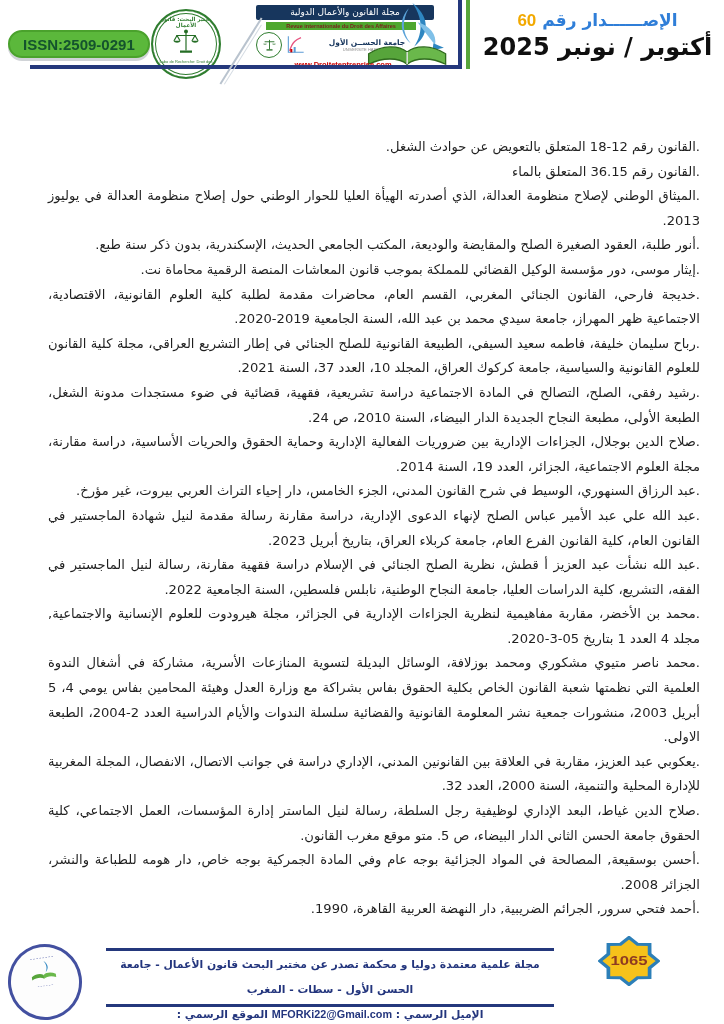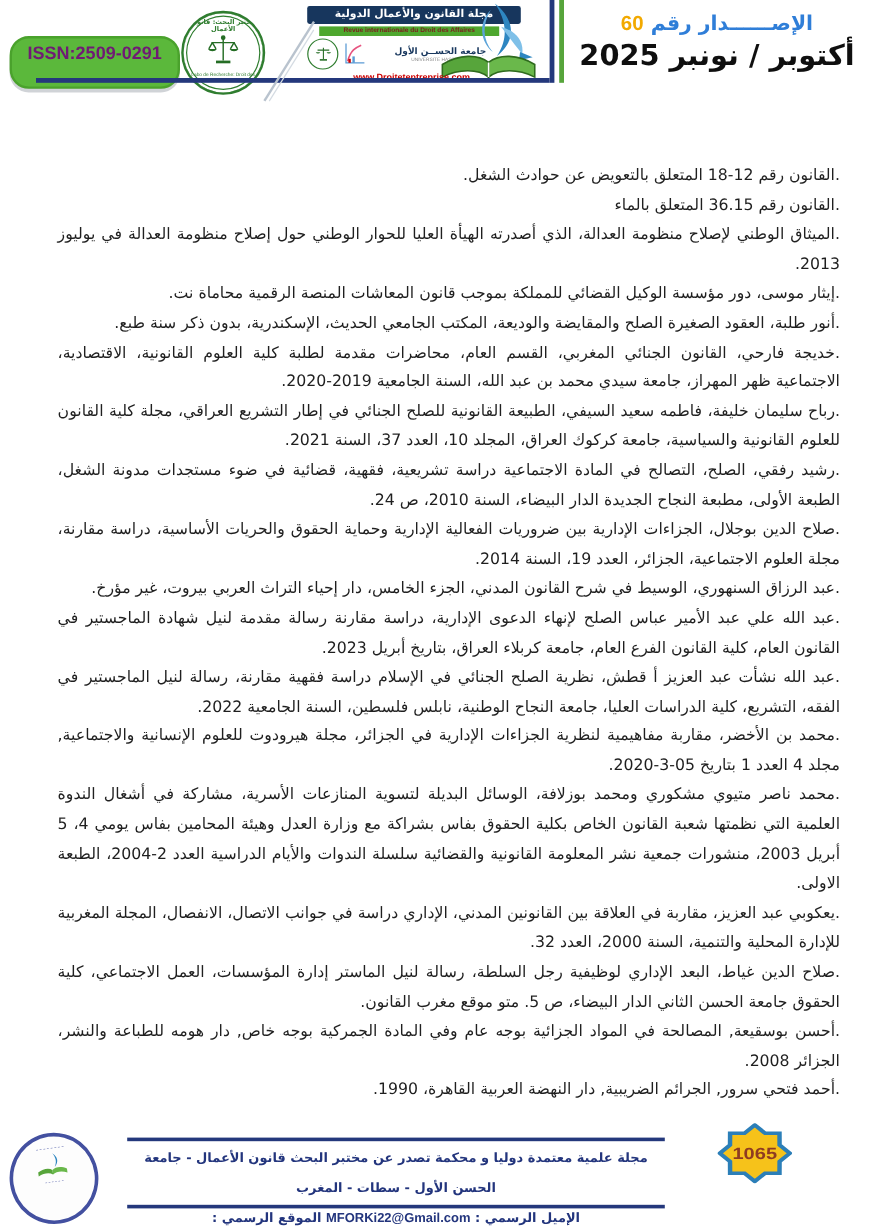--- a/index.html
+++ b/index.html
@@ -1,35 +1,35 @@
 <!DOCTYPE html>
 <html lang="ar"><head>
 <meta charset="utf-8">
 <style>
   html,body{margin:0;padding:0;background:#ffffff;}
   .page{position:relative;width:724px;height:1024px;background:#fff;overflow:hidden;
         font-family:"DejaVu Sans",sans-serif;}
 
   
-  .issn-badge{position:absolute;left:8px;top:30px;background:#5bb83b;color:#701a75;
+  .issn-badge{position:absolute;left:8px;top:30px;background:#5bb83b;color:#14532d;
      font-family:"Liberation Sans",sans-serif;font-weight:bold;font-size:15px;
-     padding:4px 13px 19px;border-radius:16px;border:2px solid #4aa22c;
+     padding:4px 13px 3px;border-radius:16px;border:2px solid #4aa22c;
      box-shadow:0 3px 0 rgba(120,130,140,.35);direction:ltr;}
 
   .lab-logo{position:absolute;left:151px;top:9px;width:66px;height:66px;border-radius:50%;
      background:#fff;border:2px solid #2f7d2f;box-shadow:inset 0 0 0 2px #fff, inset 0 0 0 3px #2f7d2f;
      text-align:center;overflow:hidden;}
   .lab-logo .arc-top{display:block;font-size:5.5px;color:#2f7d2f;font-weight:bold;margin-top:5px;line-height:6px;}
   .lab-logo .arc-bottom{display:block;font-size:4px;color:#2f7d2f;margin-top:1px;line-height:5px;
      font-family:"Liberation Sans",sans-serif;}
   .scales{display:block;margin:0 auto;}
 
   .journal-logo{position:absolute;left:256px;top:5px;width:204px;height:64px;}
   .jl-banner{position:absolute;left:0;top:0;width:170px;background:#17365d;color:#fff;
-     font-size:9px;font-weight:bold;text-align:center;padding:2px 4px 3px;border-radius:2px;direction:rtl;}
+     font-size:9px;font-weight:normal;text-align:center;padding:2px 4px 3px;border-radius:2px;direction:rtl;}
   .jl-strip{position:absolute;left:10px;top:17px;width:150px;background:#4ea72e;color:#7b1d1d;
      font-size:5.5px;text-align:center;padding:1px 0;font-family:"Liberation Sans",sans-serif;font-weight:bold;}
   .jl-row{position:absolute;left:0;top:27px;width:170px;display:flex;align-items:center;gap:3px;}
   .jl-mini-circle{width:24px;height:24px;border-radius:50%;border:1.5px solid #2f7d2f;background:#fff;
      display:flex;align-items:center;justify-content:center;flex:0 0 auto;}
   .jl-chart{flex:0 0 auto;}
   .jl-univ{flex:1;text-align:center;direction:rtl;}
   .jl-univ .u1{display:block;color:#17365d;font-weight:bold;font-size:7.5px;line-height:8px;}
   .jl-univ .u2{display:block;color:#888;font-size:4px;line-height:5px;font-family:"Liberation Sans",sans-serif;}
   .jl-url{position:absolute;left:12px;top:55px;width:150px;text-align:center;color:#cc0000;
@@ -143,22 +143,22 @@
         <span class="num">60</span>
       </div>
       <div class="date-line">أكتوبر / نونبر 2025</div>
     </div>
   </div>
 
   <div class="references">
       <p class="ref">.القانون رقم 12-18 المتعلق بالتعويض عن حوادث الشغل.</p>
       <p class="ref">.القانون رقم 36.15 المتعلق بالماء</p>
       <p class="ref">.الميثاق الوطني لإصلاح منظومة العدالة، الذي أصدرته الهيأة العليا للحوار الوطني حول إصلاح منظومة العدالة في يوليوز 2013.</p>
+      <p class="ref">.أنور طلبة، العقود الصغيرة الصلح والمقايضة والوديعة، المكتب الجامعي الحديث، الإسكندرية، بدون ذكر سنة طبع.</p>
       <p class="ref">.إيثار موسى، دور مؤسسة الوكيل القضائي للمملكة بموجب قانون المعاشات المنصة الرقمية محاماة نت.</p>
-      <p class="ref">.أنور طلبة، العقود الصغيرة الصلح والمقايضة والوديعة، المكتب الجامعي الحديث، الإسكندرية، بدون ذكر سنة طبع.</p>
       <p class="ref">.خديجة فارحي، القانون الجنائي المغربي، القسم العام، محاضرات مقدمة لطلبة كلية العلوم القانونية، الاقتصادية، الاجتماعية ظهر المهراز، جامعة سيدي محمد بن عبد الله، السنة الجامعية 2019-2020.</p>
       <p class="ref">.رباح سليمان خليفة، فاطمه سعيد السيفي، الطبيعة القانونية للصلح الجنائي في إطار التشريع العراقي، مجلة كلية القانون للعلوم القانونية والسياسية، جامعة كركوك العراق، المجلد 10، العدد 37، السنة 2021.</p>
       <p class="ref">.رشيد رفقي، الصلح، التصالح في المادة الاجتماعية دراسة تشريعية، فقهية، قضائية في ضوء مستجدات مدونة الشغل، الطبعة الأولى، مطبعة النجاح الجديدة الدار البيضاء، السنة 2010، ص 24.</p>
       <p class="ref">.صلاح الدين بوجلال، الجزاءات الإدارية بين ضروريات الفعالية الإدارية وحماية الحقوق والحريات الأساسية، دراسة مقارنة، مجلة العلوم الاجتماعية، الجزائر، العدد 19، السنة 2014.</p>
       <p class="ref">.عبد الرزاق السنهوري، الوسيط في شرح القانون المدني، الجزء الخامس، دار إحياء التراث العربي بيروت، غير مؤرخ.</p>
       <p class="ref">.عبد الله علي عبد الأمير عباس الصلح لإنهاء الدعوى الإدارية، دراسة مقارنة رسالة مقدمة لنيل شهادة الماجستير في القانون العام، كلية القانون الفرع العام، جامعة كربلاء العراق، بتاريخ أبريل 2023.</p>
       <p class="ref">.عبد الله نشأت عبد العزيز أ قطش، نظرية الصلح الجنائي في الإسلام دراسة فقهية مقارنة، رسالة لنيل الماجستير في الفقه، التشريع، كلية الدراسات العليا، جامعة النجاح الوطنية، نابلس فلسطين، السنة الجامعية 2022.</p>
       <p class="ref">.محمد بن الأخضر، مقاربة مفاهيمية لنظرية الجزاءات الإدارية في الجزائر، مجلة هيرودوت للعلوم الإنسانية والاجتماعية, مجلد 4 العدد 1 بتاريخ 05-3-2020.</p>
       <p class="ref">.محمد ناصر متيوي مشكوري ومحمد بوزلافة، الوسائل البديلة لتسوية المنازعات الأسرية، مشاركة في أشغال الندوة العلمية التي نظمتها شعبة القانون الخاص بكلية الحقوق بفاس بشراكة مع وزارة العدل وهيئة المحامين بفاس يومي 4، 5 أبريل 2003، منشورات جمعية نشر المعلومة القانونية والقضائية سلسلة الندوات والأيام الدراسية العدد 2-2004، الطبعة الاولى.</p>
       <p class="ref">.يعكوبي عبد العزيز، مقاربة في العلاقة بين القانونين المدني، الإداري دراسة في جوانب الاتصال، الانفصال، المجلة المغربية للإدارة المحلية والتنمية، السنة 2000، العدد 32.</p>

